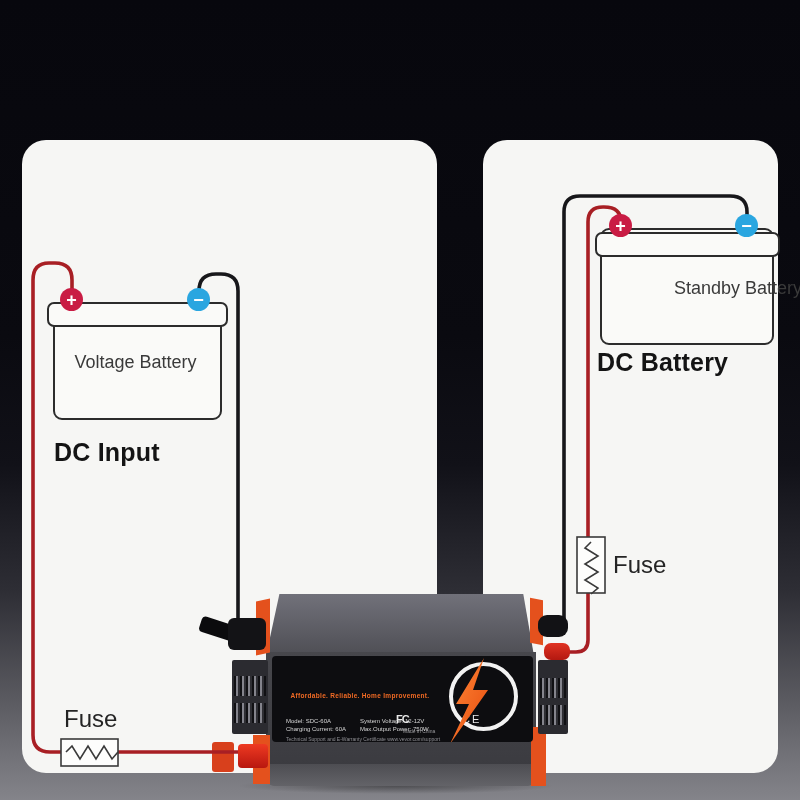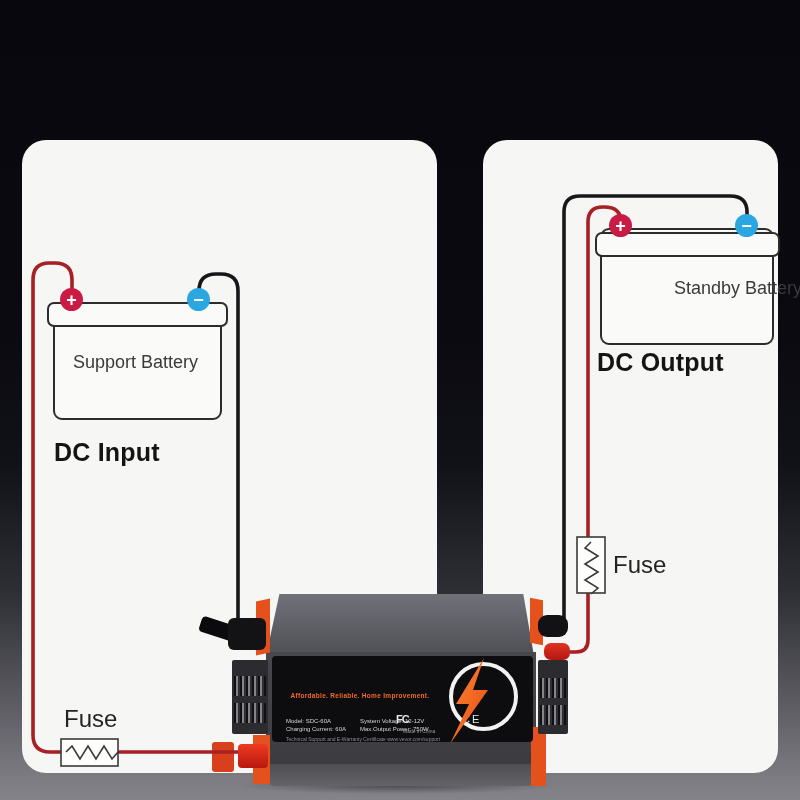--- a/index.html
+++ b/index.html
@@ -92,30 +92,30 @@
     <path d="M66 752 l6 -6 8 13 8 -13 8 13 8 -13 8 13 6 -7" fill="none" stroke="#3a3a3a" stroke-width="1.6"></path>
   </g>
   <g>
     <rect x="577" y="537" width="28" height="56" fill="#fdfdfc" stroke="#3a3a3a" stroke-width="1.6"></rect>
     <path d="M591 542 l-6 6 13 8 -13 8 13 8 -13 8 13 8 -7 6" fill="none" stroke="#3a3a3a" stroke-width="1.6"></path>
   </g>
 </svg>
 
 <div class="abs bat-body" style="left:53px;top:306px;width:165px;height:110px;"></div>
 <div class="abs bat-cap" style="left:47px;top:302px;width:177px;height:21px;"></div>
-<div class="abs bat-label" style="left:53px;top:352px;width:165px;">Support Battery</div>
+<div class="abs bat-label" style="left:53px;top:352px;width:165px;">Voltage Battery</div>
 <div class="abs caption" style="left:54px;top:422px;margin-top:16px;">DC Input</div>
 <div class="abs term term-pos" style="left:60px;top:288px;">+</div>
 <div class="abs term term-neg" style="left:187px;top:288px;">−</div>
 <div class="abs fuse-label" style="left:64px;top:705px;">Fuse</div>
 
 <div class="abs bat-body" style="left:600px;top:228px;width:170px;height:113px;"></div>
 <div class="abs bat-cap" style="left:595px;top:232px;width:181px;height:21px;"></div>
 <div class="abs bat-label" style="left:632px;top:278px;width:170px;text-align:right;">Standby Battery</div>
-<div class="abs caption" style="left:597px;top:348px;">DC Output</div>
+<div class="abs caption" style="left:597px;top:348px;">DC Battery</div>
 <div class="abs term term-pos" style="left:609px;top:214px;">+</div>
 <div class="abs term term-neg" style="left:735px;top:214px;">−</div>
 <div class="abs fuse-label" style="left:613px;top:551px;">Fuse</div>
 
 <div class="abs dev-shadow"></div>
 <div class="abs dev-top"></div>
 <div class="abs dev-front"></div>
 <div class="abs dev-base"></div>
 <div class="abs trim trim-lt"></div>
 <div class="abs trim trim-lb"></div>

